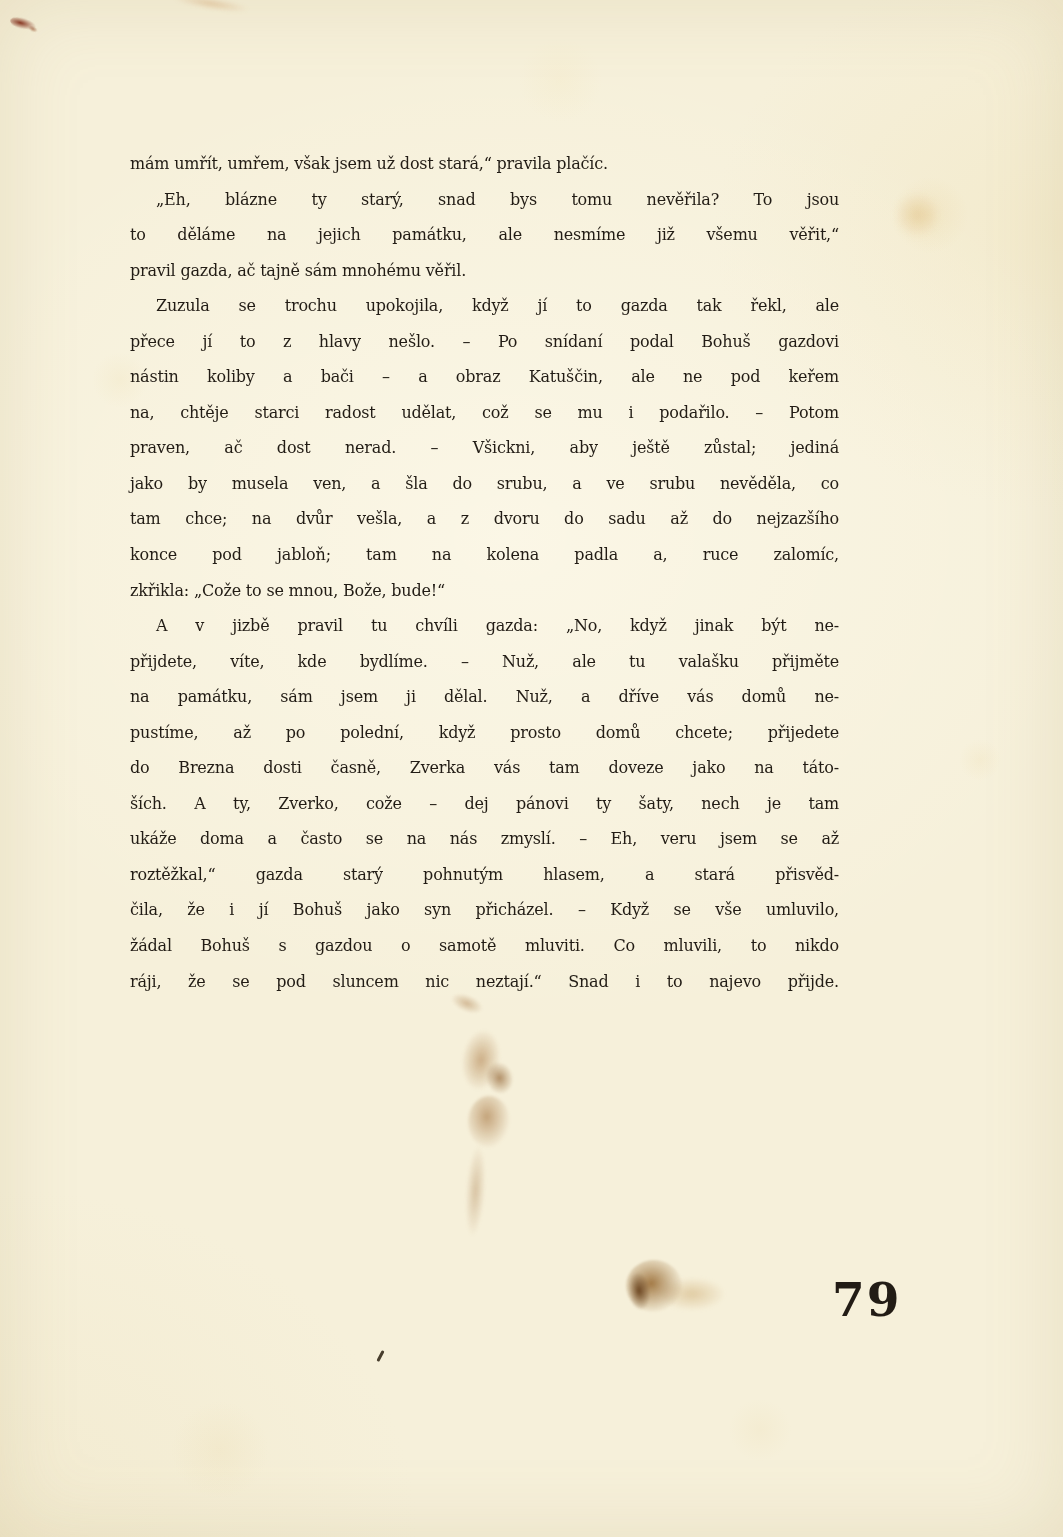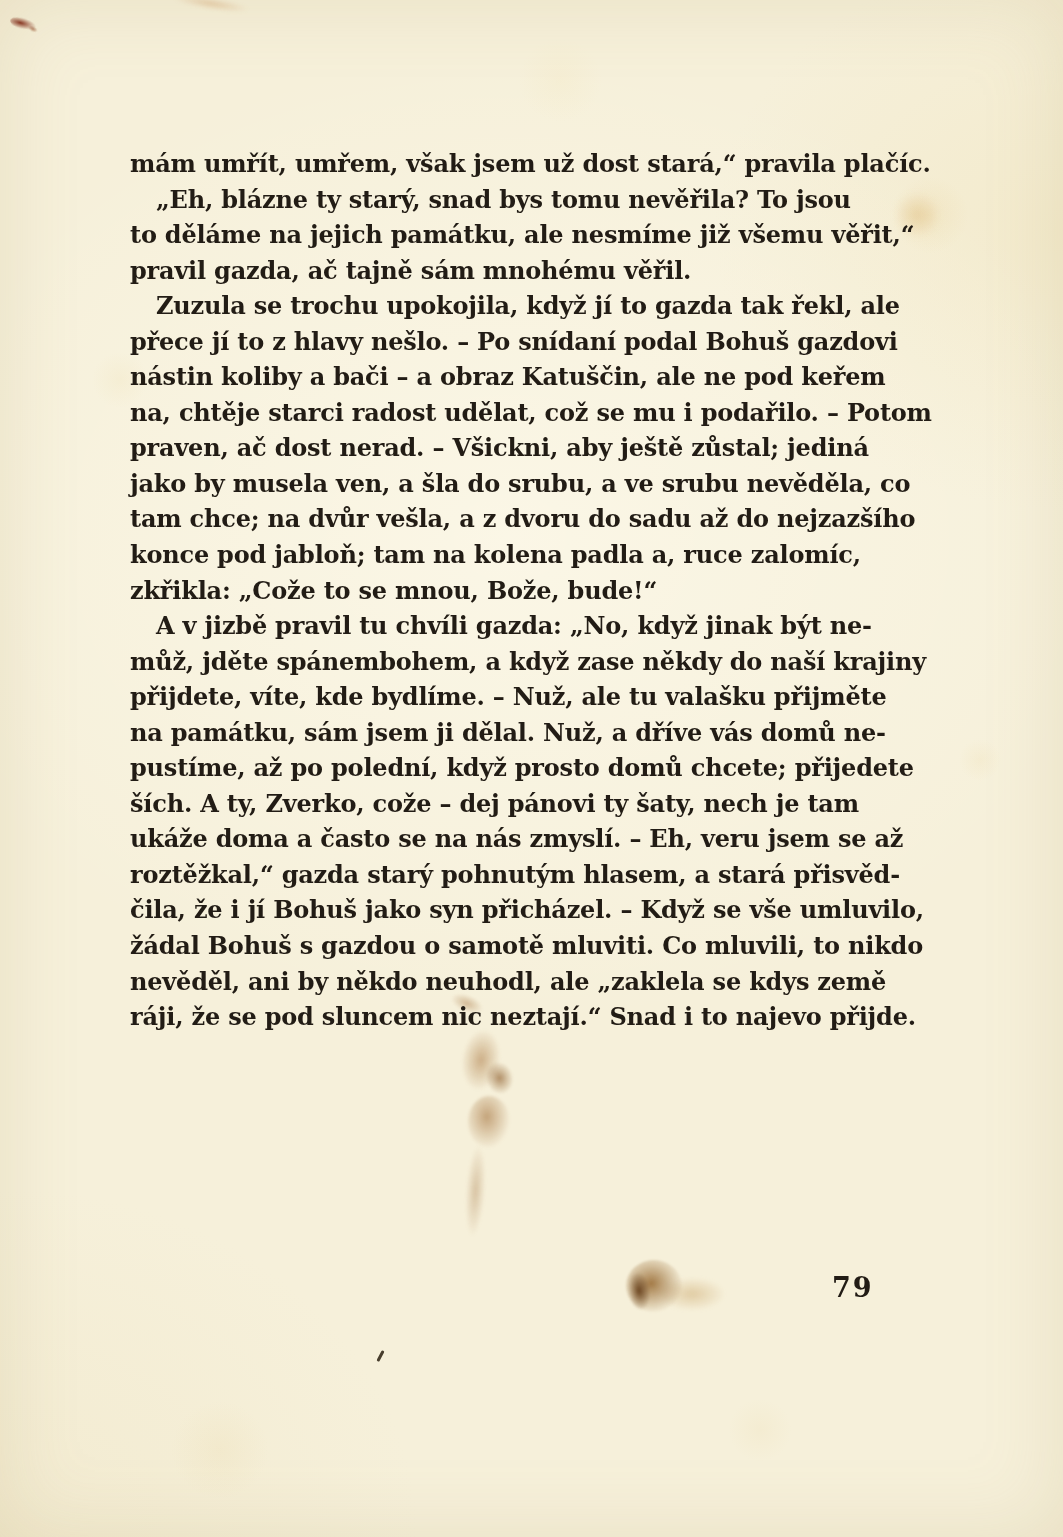--- a/index.html
+++ b/index.html
@@ -30,30 +30,30 @@
       radial-gradient(circle 70px at 220px 1450px, rgba(225,200,135,.12), rgba(225,200,135,0) 70%),
       radial-gradient(circle 45px at 760px 1430px, rgba(225,200,135,.10), rgba(225,200,135,0) 70%),
       radial-gradient(circle 60px at 560px 80px,  rgba(240,220,160,.12), rgba(240,220,160,0) 70%);
   }
   .textblock{
     position:absolute;
     left:130px; top:146px; width:709px;
   }
   .line{
     height:35.55px; line-height:35.55px;
-    font-size:24px; font-weight:700;
+    font-size:16px; font-weight:400;
     letter-spacing:-0.2px;
     white-space:nowrap;
     text-align:justify; text-align-last:justify;
   }
   .line.pend{ text-align-last:left; }
   .line.ind{ padding-left:26px; }
   .page-number{
     position:absolute; left:832px; top:1272px;
-    font-size:27px; font-weight:700; letter-spacing:2px;
+    font-size:47px; font-weight:700; letter-spacing:2px;
   }
   .stain{ position:absolute; pointer-events:none; mix-blend-mode:multiply; border-radius:50%; }
   .s-red1{ left:10px; top:18px; width:26px; height:11px; transform:rotate(14deg);
     background:radial-gradient(ellipse at 40% 50%, rgba(134,40,20,.9), rgba(134,40,20,0) 72%); filter:blur(.6px);}
   .s-red2{ left:28px; top:26px; width:10px; height:6px; transform:rotate(25deg);
     background:radial-gradient(ellipse, rgba(150,70,35,.6), rgba(150,70,35,0) 70%); filter:blur(.6px);}
   .s-orange-top{ left:172px; top:-2px; width:78px; height:11px; transform:rotate(9deg);
     background:radial-gradient(ellipse, rgba(205,130,60,.30), rgba(205,130,60,0) 70%); filter:blur(2px);}
   .s-blotch-right{ left:893px; top:192px; width:48px; height:46px;
     background:radial-gradient(circle, rgba(224,178,100,.30), rgba(224,178,100,0) 70%); filter:blur(3px);}
@@ -104,27 +104,26 @@
     <div class="line ind">Zuzula se trochu upokojila, když jí to gazda tak řekl, ale</div>
     <div class="line">přece jí to z hlavy nešlo. – Po snídaní podal Bohuš gazdovi</div>
     <div class="line">nástin koliby a bači – a obraz Katuščin, ale ne pod keřem</div>
     <div class="line">na, chtěje starci radost udělat, což se mu i podařilo. – Potom</div>
     <div class="line">praven, ač dost nerad. – Všickni, aby ještě zůstal; jediná</div>
     <div class="line">jako by musela ven, a šla do srubu, a ve srubu nevěděla, co</div>
     <div class="line">tam chce; na dvůr vešla, a z dvoru do sadu až do nejzazšího</div>
     <div class="line">konce pod jabloň; tam na kolena padla a, ruce zalomíc,</div>
     <div class="line pend">zkřikla: „Cože to se mnou, Bože, bude!“</div>
     <div class="line ind">A v jizbě pravil tu chvíli gazda: „No, když jinak být ne-</div>
-    <div class="line">můž, jděte spánembohem, a když zase někdy do naší krajiny</div>
     <div class="line">přijdete, víte, kde bydlíme. – Nuž, ale tu valašku přijměte</div>
     <div class="line">na památku, sám jsem ji dělal. Nuž, a dříve vás domů ne-</div>
     <div class="line">pustíme, až po polední, když prosto domů chcete; přijedete</div>
+    <div class="line">do Brezna dosti časně, Zverka vás tam doveze jako na táto-</div>
     <div class="line">ších. A ty, Zverko, cože – dej pánovi ty šaty, nech je tam</div>
     <div class="line">ukáže doma a často se na nás zmyslí. – Eh, veru jsem se až</div>
     <div class="line">roztěžkal,“ gazda starý pohnutým hlasem, a stará přisvěd-</div>
     <div class="line">čila, že i jí Bohuš jako syn přicházel. – Když se vše umluvilo,</div>
     <div class="line">žádal Bohuš s gazdou o samotě mluviti. Co mluvili, to nikdo</div>
-    <div class="line">nevěděl, ani by někdo neuhodl, ale „zaklela se kdys země</div>
     <div class="line">ráji, že se pod sluncem nic neztají.“ Snad i to najevo přijde.</div>
   </main>
 
   <div class="page-number">79</div>
 </div>
 
 </body></html>

